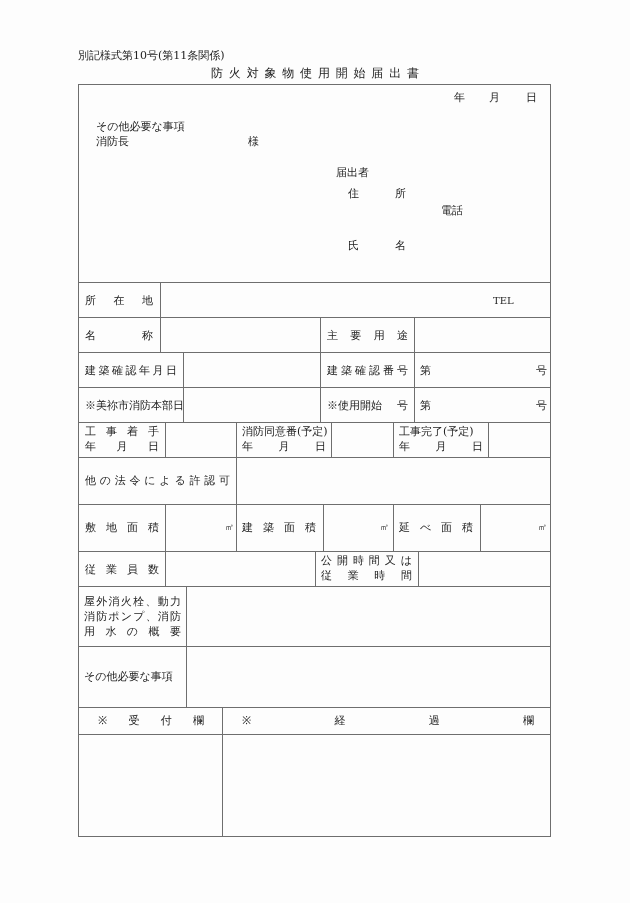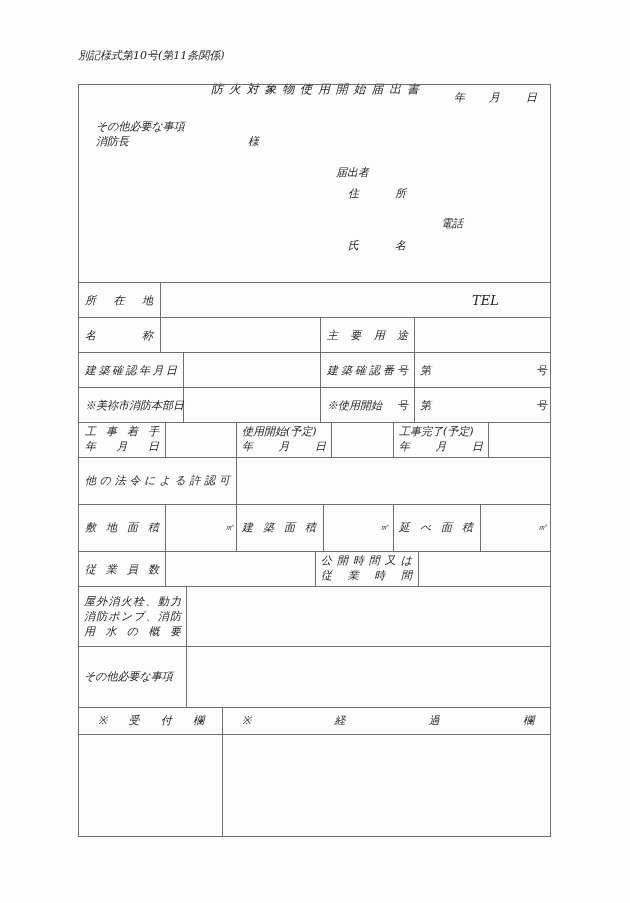--- a/index.html
+++ b/index.html
@@ -1,46 +1,46 @@
 <!DOCTYPE html>
 <html><head>
 <meta charset="utf-8">
 <style>
   html,body{margin:0;padding:0;}
   body{width:630px;height:903px;background:#fdfdfd;position:relative;overflow:hidden;
        font-family:"DejaVu Serif","Liberation Serif",serif;color:#222;}
-  .t{position:absolute;font-size:11px;line-height:13px;white-space:nowrap;font-style:italic;}
+  .t{position:absolute;font-size:11px;line-height:13px;white-space:nowrap;}
   .hl{position:absolute;height:1px;background:#6e6e6e;}
   .vl{position:absolute;width:1px;background:#6e6e6e;}
   .box{position:absolute;left:78px;top:84px;width:473px;height:753px;border:1px solid #6e6e6e;box-sizing:border-box;}
   .sp{display:flex;justify-content:space-between;}
   .field{position:absolute;}
 </style>
 </head>
 <body>
 
 <div class="t" style="left:78px;top:49px;font-size:11px;">別記様式第10号(第11条関係)</div>
-<div class="t" style="left:211px;top:83px;font-size:12px;letter-spacing:1px;">防 火 対 象 物 使 用 開 始 届 出 書</div>
+<div class="t" style="left:211px;top:67px;font-size:12px;letter-spacing:1px;">防 火 対 象 物 使 用 開 始 届 出 書</div>
 
 <div class="box"></div>
 
 <div class="t" style="left:454px;top:91px;">年</div>
 <div class="t" style="left:489px;top:91px;">月</div>
 <div class="t" style="left:526px;top:91px;">日</div>
 <div class="field" style="left:400px;top:88px;width:145px;height:18px;"></div>
 
 <div class="t" style="left:96px;top:120px;">その他必要な事項</div>
 <div class="t" style="left:96px;top:135px;">消防長</div>
 <div class="t" style="left:248px;top:135px;">様</div>
 
 <div class="t" style="left:336px;top:166px;">届出者</div>
 <div class="t" style="left:348px;top:187px;">住</div>
 <div class="t" style="left:395px;top:187px;">所</div>
 <div class="field" style="left:410px;top:184px;width:135px;height:18px;"></div>
-<div class="t" style="left:441px;top:217px;">電話</div>
+<div class="t" style="left:441px;top:204px;">電話</div>
 <div class="field" style="left:468px;top:214px;width:78px;height:18px;"></div>
 <div class="t" style="left:348px;top:239px;">氏</div>
 <div class="t" style="left:395px;top:239px;">名</div>
 <div class="field" style="left:410px;top:236px;width:135px;height:18px;"></div>
 
 <div class="hl" style="left:78px;top:282px;width:473px;"></div>
 <div class="hl" style="left:78px;top:317px;width:473px;"></div>
 <div class="hl" style="left:78px;top:352px;width:473px;"></div>
 <div class="hl" style="left:78px;top:387px;width:473px;"></div>
 <div class="hl" style="left:78px;top:422px;width:473px;"></div>
@@ -69,21 +69,21 @@
 <div class="vl" style="left:418px;top:551px;height:35px;"></div>
 <div class="vl" style="left:186px;top:586px;height:121px;"></div>
 <div class="vl" style="left:222px;top:707px;height:130px;"></div>
 
 <div class="t sp" style="left:85px;top:294px;width:68px;">
   <span>所</span>
   <span>在</span>
   <span>地</span>
 </div>
 <div class="field" style="left:162px;top:284px;width:300px;height:32px;"></div>
-<div class="t" style="left:472px;top:294px;font-size:13px;">TEL</div>
+<div class="t" style="left:493px;top:294px;font-size:10px;">TEL</div>
 <div class="field" style="left:495px;top:284px;width:54px;height:32px;"></div>
 
 <div class="t sp" style="left:85px;top:329px;width:68px;">
   <span>名</span>
   <span>称</span>
 </div>
 <div class="field" style="left:162px;top:319px;width:157px;height:32px;"></div>
 <div class="t sp" style="left:327px;top:329px;width:81px;">
   <span>主</span>
   <span>要</span>
@@ -132,21 +132,21 @@
   <span>事</span>
   <span>着</span>
   <span>手</span>
 </div>
 <div class="t sp" style="left:85px;top:440px;width:74px;">
   <span>年</span>
   <span>月</span>
   <span>日</span>
 </div>
 <div class="field" style="left:167px;top:424px;width:68px;height:32px;"></div>
-<div class="t" style="left:242px;top:425px;">使用開始(予定)</div>
+<div class="t" style="left:242px;top:425px;">消防同意番(予定)</div>
 <div class="t sp" style="left:242px;top:440px;width:84px;">
   <span>年</span>
   <span>月</span>
   <span>日</span>
 </div>
 <div class="field" style="left:333px;top:424px;width:59px;height:32px;"></div>
 <div class="t" style="left:399px;top:425px;">工事完了(予定)</div>
 <div class="t sp" style="left:399px;top:440px;width:84px;">
   <span>年</span>
   <span>月</span>

